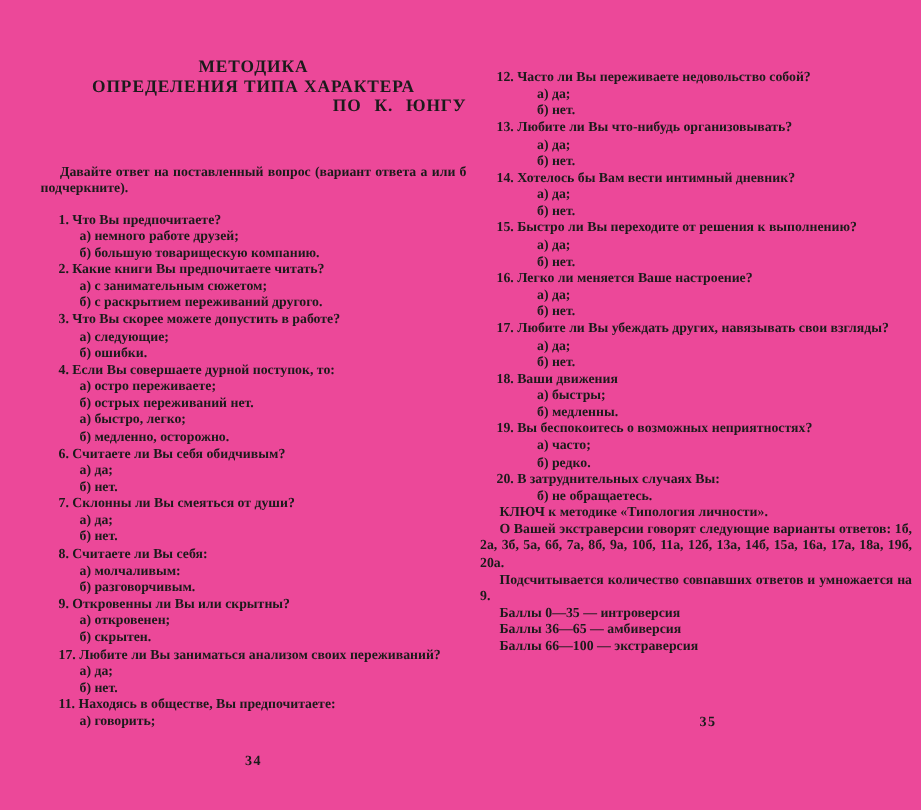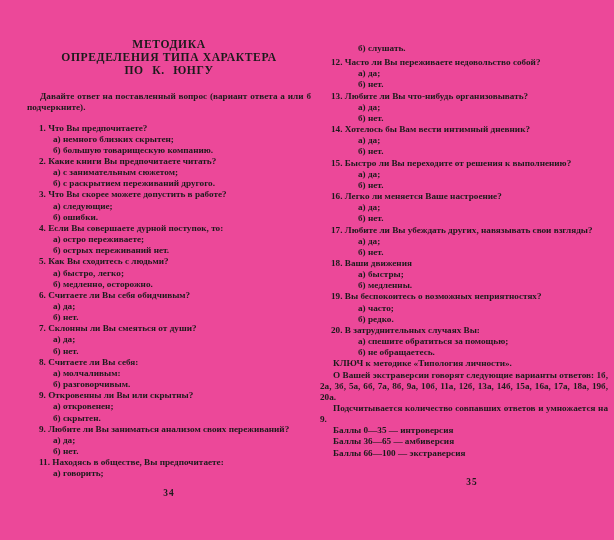--- a/index.html
+++ b/index.html
@@ -12,24 +12,24 @@
     font-weight:bold;
     color:#1b1b1b;
     -webkit-font-smoothing:antialiased;
   }
   .page { position:absolute; font-size:9.2px; line-height:11.15px; }
   .page-left  { left:27px;  top:38px; width:284px; }
   .page-right { left:320px; top:43px; width:288px; }
 
   .title { text-align:center; font-size:11.6px; line-height:13px; letter-spacing:0.6px; }
   .title-line { white-space:nowrap; }
-  .title-line:last-child { word-spacing:5px; }
+  .title-line:last-child { word-spacing:5px;text-align:right; }
 
   .intro {
-    margin-top:14px;
+    margin-top:32px;
     text-indent:13px;
     text-align:justify;
   }
 
   .questions { margin-top:3px; }
   .question .q-text { text-indent:12px; text-align:left; }
   .page-left  .question .q-option { padding-left:26px; }
   .page-right .question .q-option { padding-left:38px; }
   .page-right .questions { padding-left:0; }
   .page-right .question .q-text { text-indent:11px; }
@@ -39,60 +39,59 @@
   .key { }
   .key-par { text-indent:13px; text-align:justify; }
   .score-line { padding-left:13px; }
 
   .pagenum {
     position:absolute;
     text-align:center;
     font-size:9.4px;
     letter-spacing:1px;
   }
-  .pagenum-left  { left:27px;  top:488px; width:284px;text-align:center; }
+  .pagenum-left  { left:27px;  top:503px; width:284px;text-align:center; }
   .pagenum-right { left:328px; top:477px; width:288px; }
 </style>
 </head>
 <body>
 
 <div class="scan">
 
   <div class="page page-left">
     <div class="title">
         <div class="title-line">МЕТОДИКА</div>
         <div class="title-line">ОПРЕДЕЛЕНИЯ ТИПА ХАРАКТЕРА</div>
         <div class="title-line">ПО К. ЮНГУ</div>
       </div>
 
     <p class="intro">Давайте ответ на поставленный вопрос (вариант ответа а или б подчеркните).</p>
 
     <div class="questions">
         <div class="question">
           <div class="q-text">1. Что Вы предпочитаете?</div>
-          <div class="q-option">а) немного близких скрытен;</div>
+          <div class="q-option">а) немного работе друзей;</div>
           <div class="q-option">б) большую товарищескую компанию.</div>
         </div>
         <div class="question">
           <div class="q-text">2. Какие книги Вы предпочитаете читать?</div>
           <div class="q-option">а) с занимательным сюжетом;</div>
           <div class="q-option">б) с раскрытием переживаний другого.</div>
         </div>
         <div class="question">
           <div class="q-text">3. Что Вы скорее можете допустить в работе?</div>
           <div class="q-option">а) следующие;</div>
           <div class="q-option">б) ошибки.</div>
         </div>
         <div class="question">
           <div class="q-text">4. Если Вы совершаете дурной поступок, то:</div>
           <div class="q-option">а) остро переживаете;</div>
           <div class="q-option">б) острых переживаний нет.</div>
         </div>
         <div class="question">
-          <div class="q-text">5. Как Вы сходитесь с людьми?</div>
           <div class="q-option">а) быстро, легко;</div>
           <div class="q-option">б) медленно, осторожно.</div>
         </div>
         <div class="question">
           <div class="q-text">6. Считаете ли Вы себя обидчивым?</div>
           <div class="q-option">а) да;</div>
           <div class="q-option">б) нет.</div>
         </div>
         <div class="question">
           <div class="q-text">7. Склонны ли Вы смеяться от души?</div>
@@ -103,33 +102,32 @@
           <div class="q-text">8. Считаете ли Вы себя:</div>
           <div class="q-option">а) молчаливым:</div>
           <div class="q-option">б) разговорчивым.</div>
         </div>
         <div class="question">
           <div class="q-text">9. Откровенны ли Вы или скрытны?</div>
           <div class="q-option">а) откровенен;</div>
           <div class="q-option">б) скрытен.</div>
         </div>
         <div class="question">
-          <div class="q-text">9. Любите ли Вы заниматься анализом своих переживаний?</div>
+          <div class="q-text">17. Любите ли Вы заниматься анализом своих переживаний?</div>
           <div class="q-option">а) да;</div>
           <div class="q-option">б) нет.</div>
         </div>
         <div class="question">
           <div class="q-text">11. Находясь в обществе, Вы предпочитаете:</div>
           <div class="q-option">а) говорить;</div>
         </div>
       </div>
   </div>
 
   <div class="page page-right">
-    <div class="carry-option">б) слушать.</div>
 
     <div class="questions">
         <div class="question">
           <div class="q-text">12. Часто ли Вы переживаете недовольство собой?</div>
           <div class="q-option">а) да;</div>
           <div class="q-option">б) нет.</div>
         </div>
         <div class="question">
           <div class="q-text">13. Любите ли Вы что-нибудь организовывать?</div>
           <div class="q-option">а) да;</div>
@@ -160,21 +158,20 @@
           <div class="q-option">а) быстры;</div>
           <div class="q-option">б) медленны.</div>
         </div>
         <div class="question">
           <div class="q-text">19. Вы беспокоитесь о возможных неприятностях?</div>
           <div class="q-option">а) часто;</div>
           <div class="q-option">б) редко.</div>
         </div>
         <div class="question">
           <div class="q-text">20. В затруднительных случаях Вы:</div>
-          <div class="q-option">а) спешите обратиться за помощью;</div>
           <div class="q-option">б) не обращаетесь.</div>
         </div>
       </div>
 
     <div class="key">
       <div class="key-par">КЛЮЧ к методике «Типология личности».</div>
       <div>
           <div class="key-par">О Вашей экстраверсии говорят следующие варианты ответов: 1б, 2а, 3б, 5а, 6б, 7а, 8б, 9а, 10б, 11а, 12б, 13а, 14б, 15а, 16а, 17а, 18а, 19б, 20а.</div>
           <div class="key-par">Подсчитывается количество совпавших ответов и умножается на 9.</div>
         </div>

